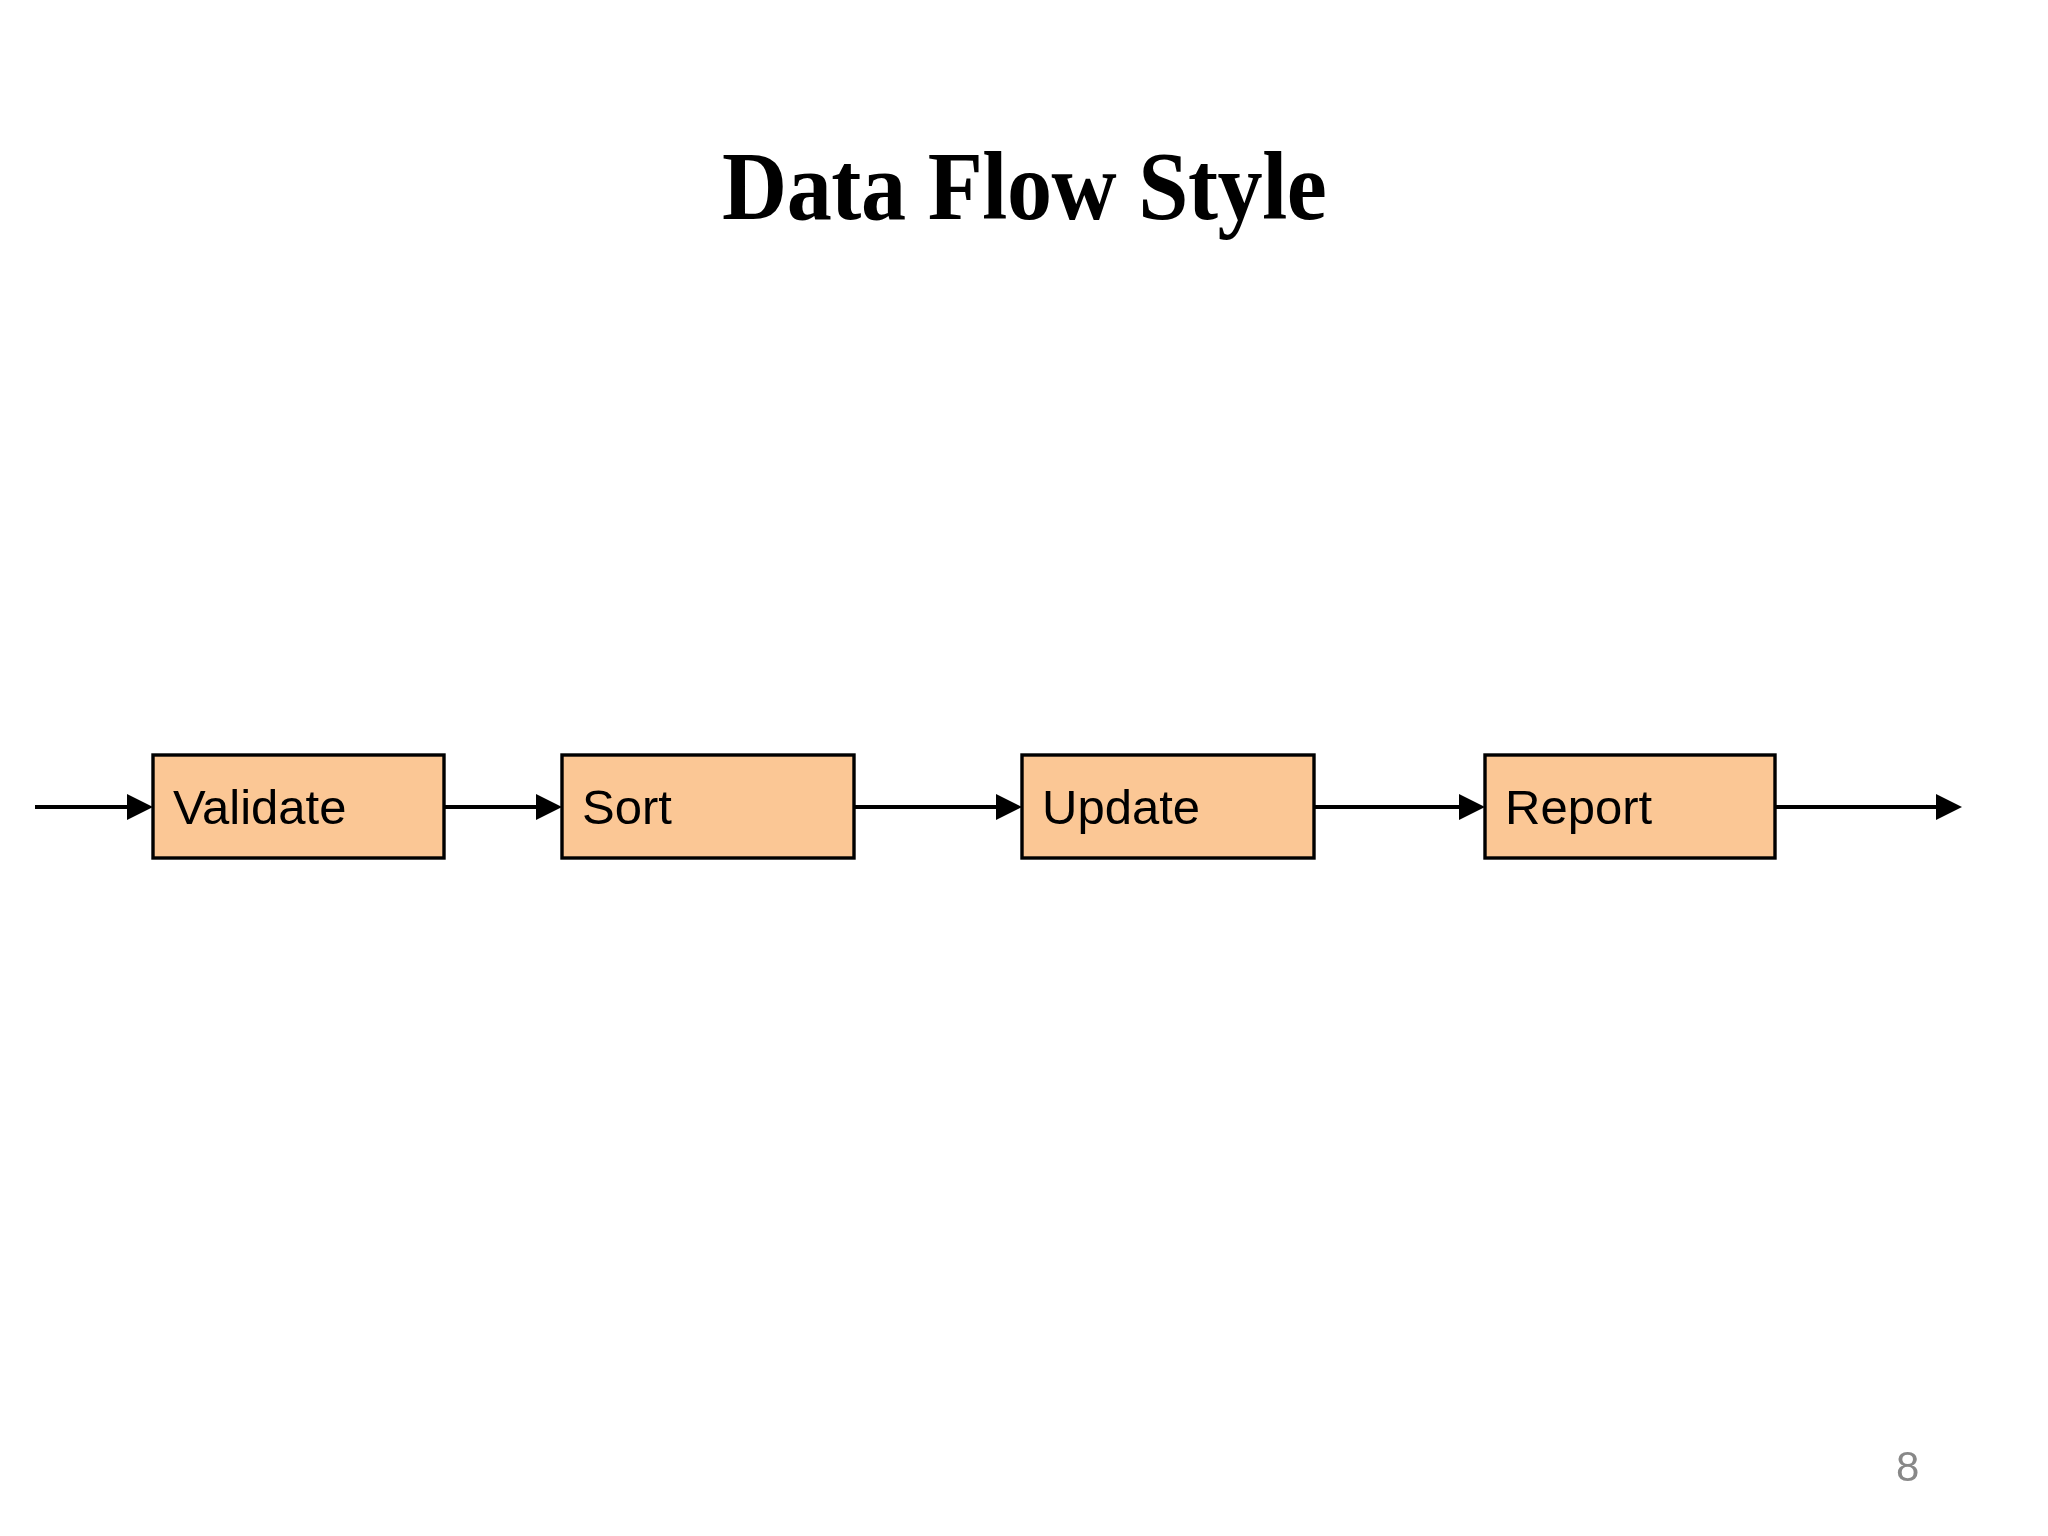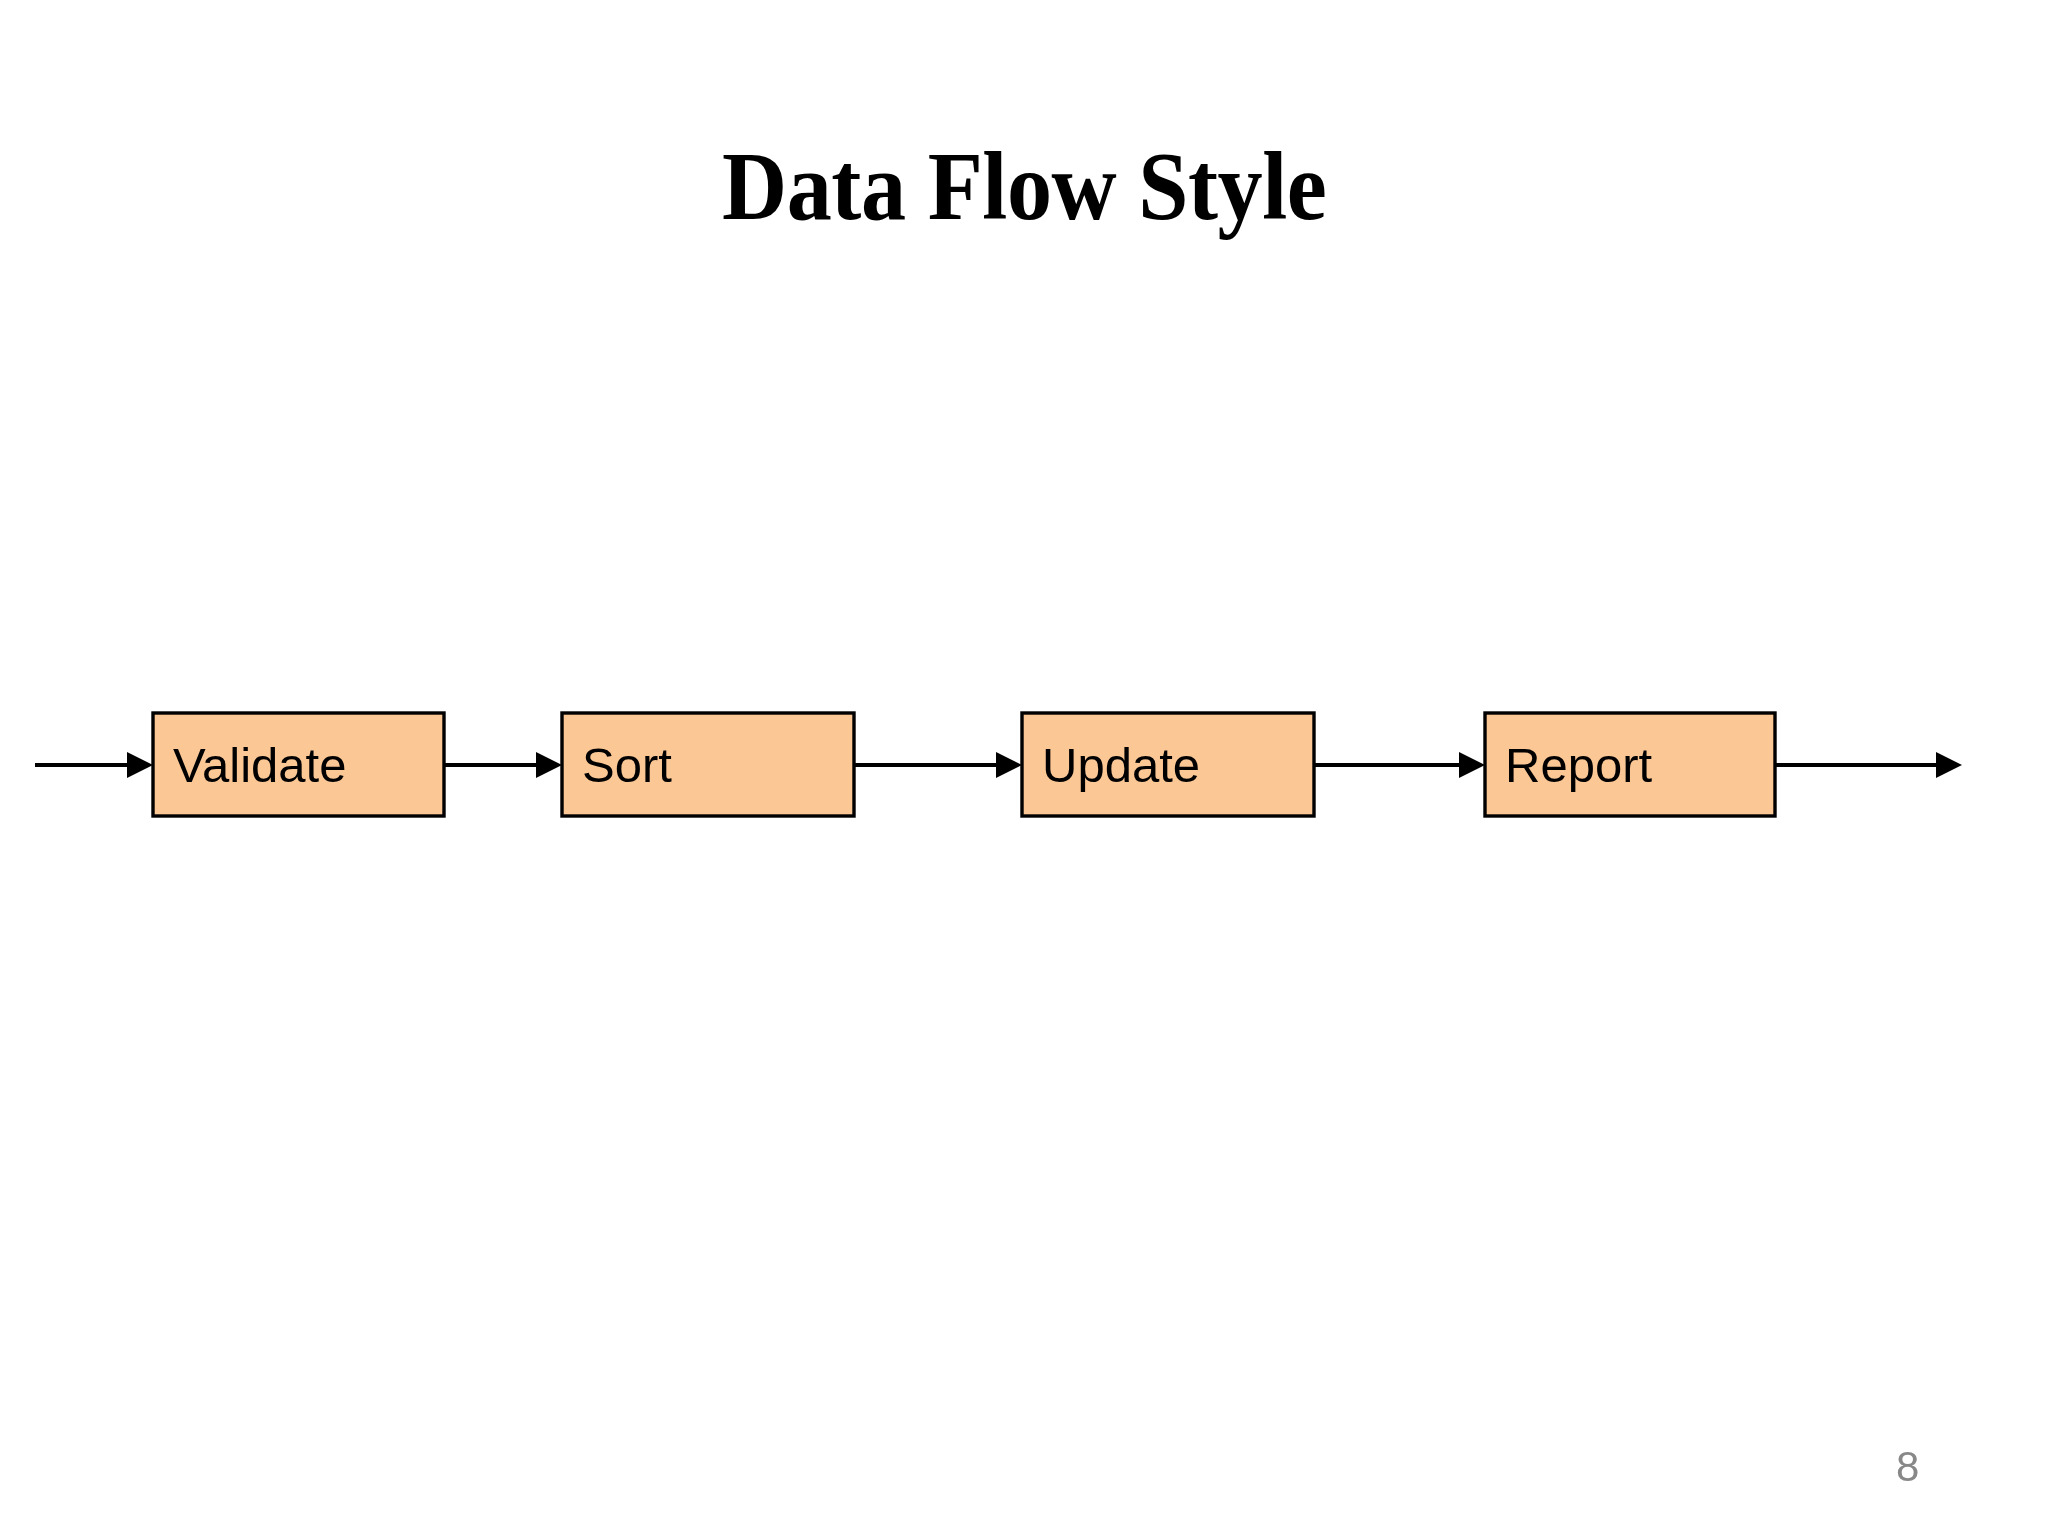--- a/index.html
+++ b/index.html
@@ -30,21 +30,21 @@
     line-height: 110px;
     color: #000000;
     letter-spacing: -0.5px;
     transform: scaleX(0.93);
     transform-origin: 1027px 50%;
     white-space: nowrap;
   }
   #flow-diagram {
     position: absolute;
     left: 0;
-    top: 688px;
+    top: 730px;
     width: 2048px;
     height: 160px;
   }
   #flow-diagram svg {
     display: block;
   }
   .proc-box-rect {
     fill: #fbc795;
     stroke: #000000;
     stroke-width: 3.4;

